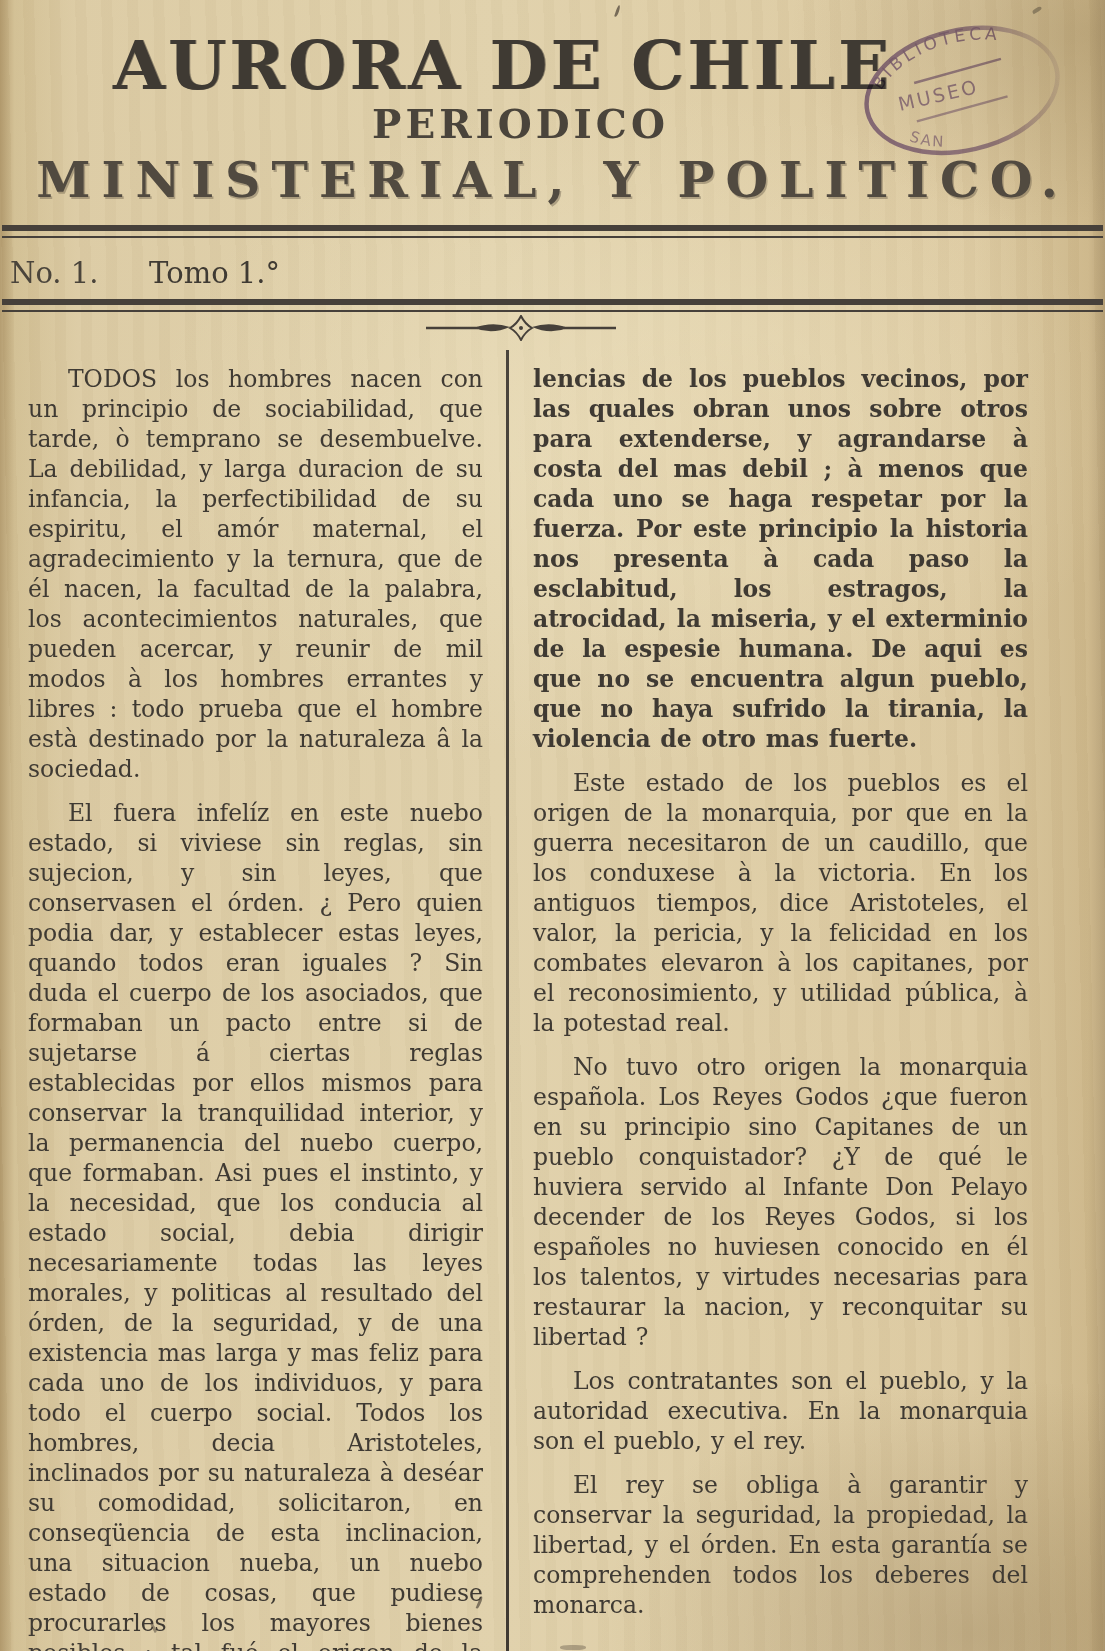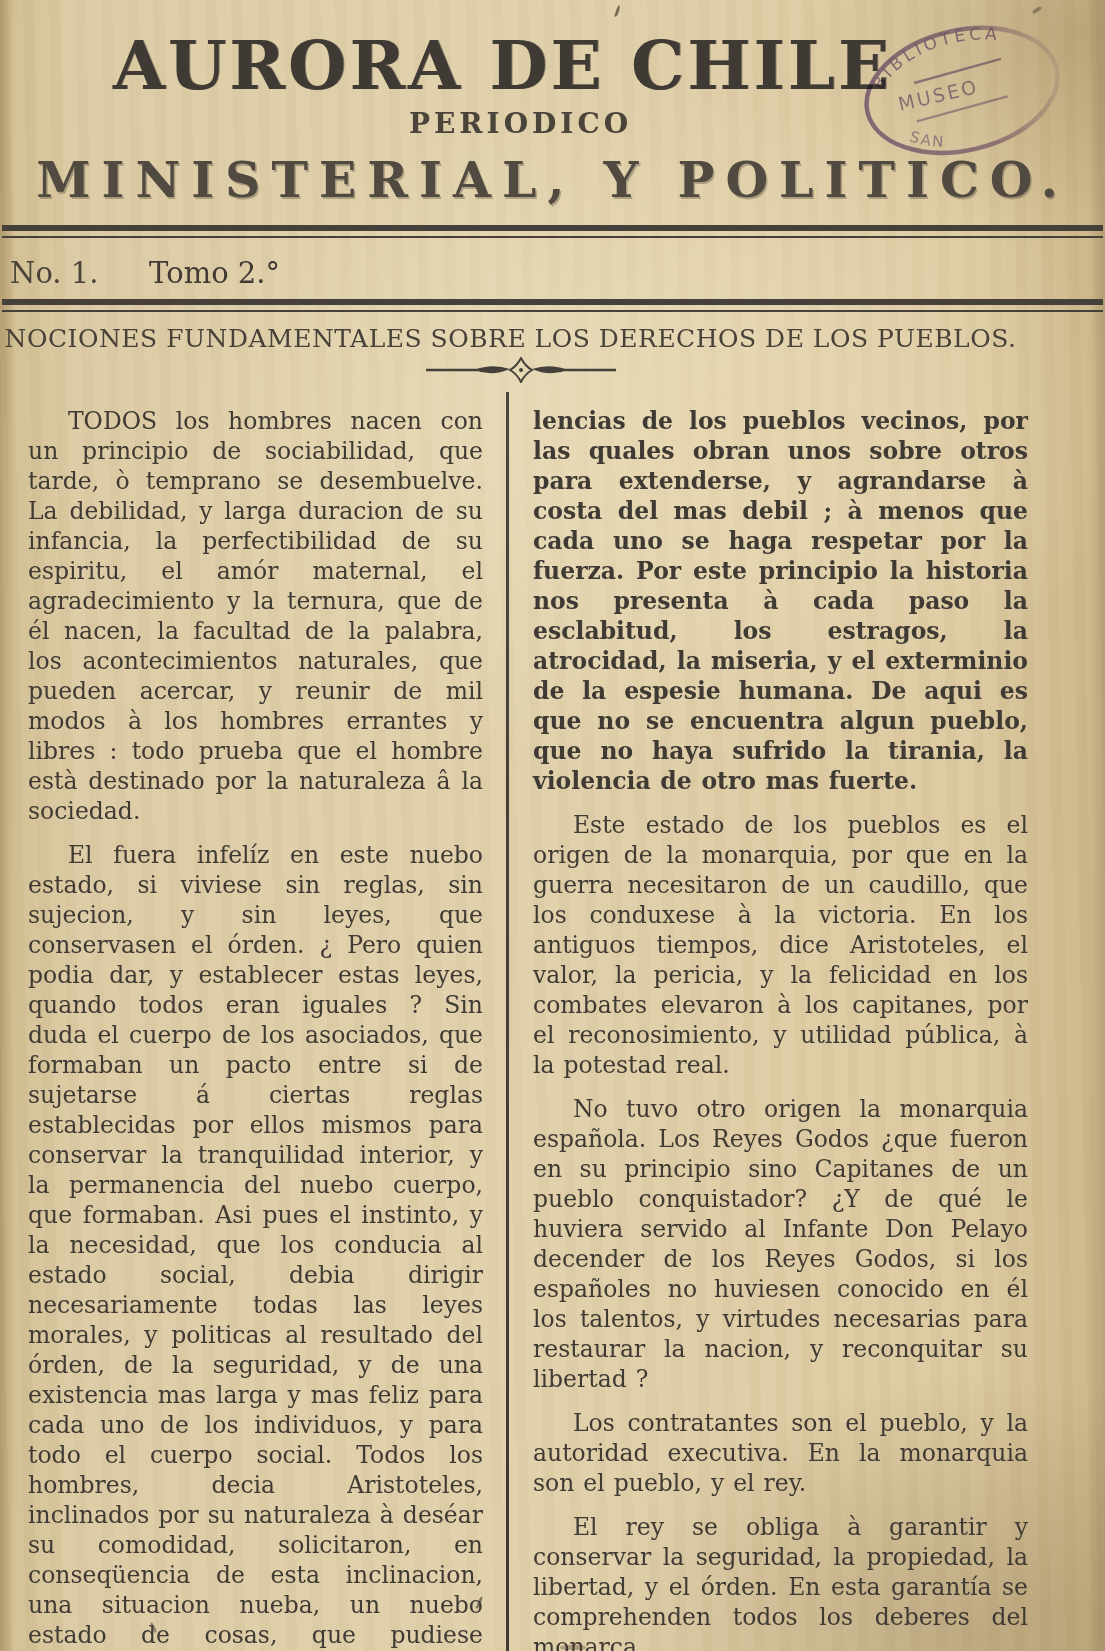--- a/index.html
+++ b/index.html
@@ -24,21 +24,21 @@
   }
 
   
   .masthead { position: relative; text-align: center; padding-top: 30px; }
   .title {
     font-size: 67px; font-weight: bold; letter-spacing: 3px;
     margin: 0 104px 0 4px; line-height: 72px;
     text-shadow: 1px 0 0 rgba(63,58,51,.55);
   }
   .subtitle {
-    font-size: 28px; letter-spacing: 4px; font-weight: bold;
+    font-size: 39px; letter-spacing: 4px; font-weight: bold;
     margin: 4px 64px 0 0; line-height: 36px;
     color: #4a443b;
   }
   .banner {
     font-size: 49px; font-weight: bold; letter-spacing: 11px;
     margin: 10px 0 0 0; line-height: 56px; white-space: nowrap;
     color: #514a40;
     text-shadow: 1.5px 1.5px 0 rgba(80,70,55,.35);
   }
 
@@ -120,25 +120,24 @@
       <text x="42" y="80" font-family="DejaVu Sans, sans-serif" font-size="19" letter-spacing="2.5" fill="#7b5ea1" opacity="0.8">MUSEO</text>
       <text font-family="DejaVu Sans, sans-serif" font-size="15" letter-spacing="2" fill="#7b5ea1" opacity="0.7">
         <textPath href="#arcB" startOffset="8%">SAN</textPath>
       </text>
     </svg>
   </div>
 
   <div class="rule-double rule-top"></div>
   <div class="dateline">
     <span class="issue">No. 1.</span>
-    <span class="volume">Tomo 2.°</span>
+    <span class="volume">Tomo 1.°</span>
   </div>
   <div class="rule-double"></div>
 
-  <div class="heading">NOCIONES FUNDAMENTALES SOBRE LOS DERECHOS DE LOS PUEBLOS.</div>
   <svg class="ornament" width="190" height="26" viewBox="0 0 190 26">
     <line x1="0" y1="13" x2="52" y2="13" stroke="#46403a" stroke-width="2.5"></line>
     <path d="M 48 13 Q 66 6 84 12 Q 66 20 48 13 Z" fill="#46403a"></path>
     <path d="M 95 1 Q 91 9 84 13 Q 91 17 95 25 Q 99 17 106 13 Q 99 9 95 1 Z" fill="none" stroke="#46403a" stroke-width="2"></path>
     <circle cx="95" cy="13" r="2" fill="#46403a"></circle>
     <path d="M 142 13 Q 124 6 106 12 Q 124 20 142 13 Z" fill="#46403a"></path>
     <line x1="138" y1="13" x2="190" y2="13" stroke="#46403a" stroke-width="2.5"></line>
   </svg>
 
   <div class="columns">

